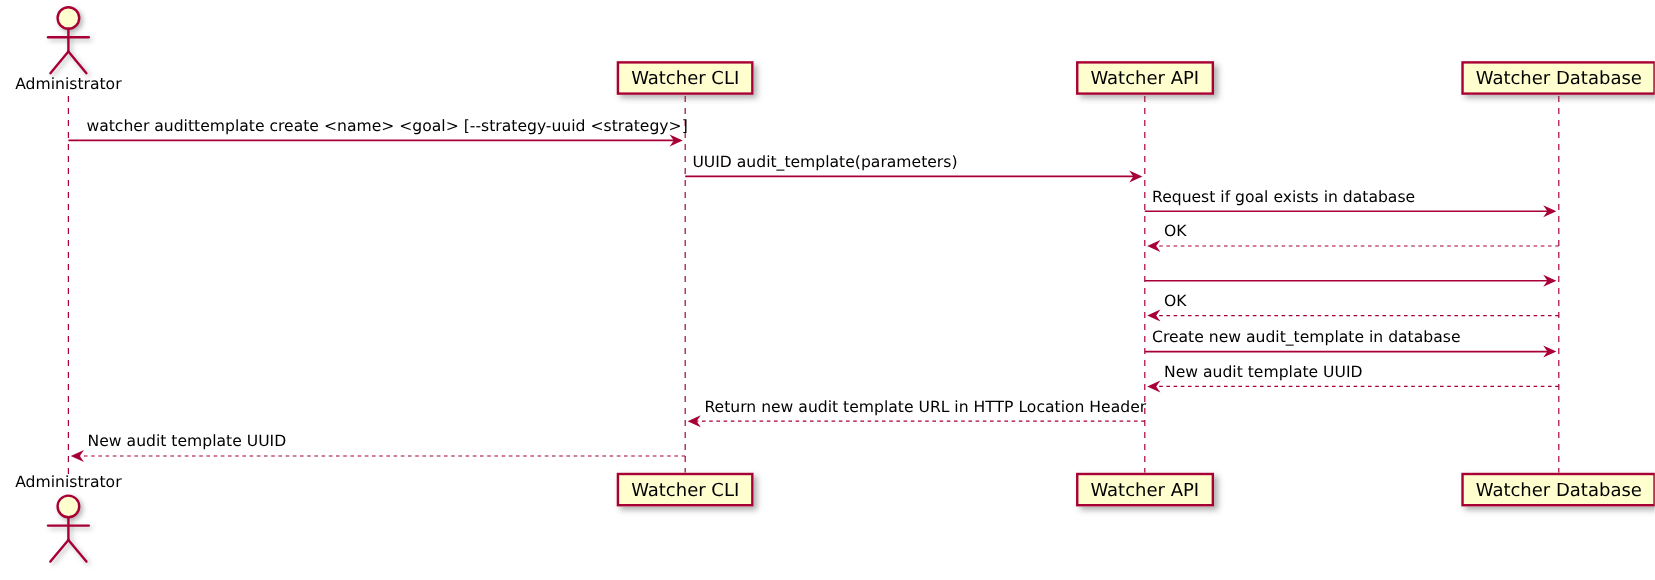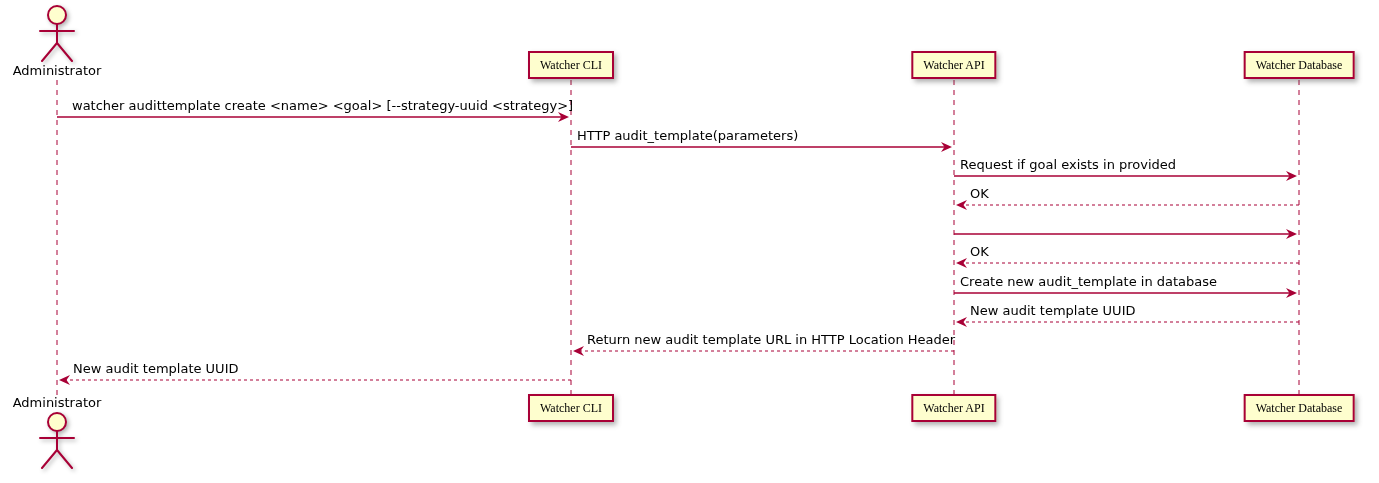--- a/index.html
+++ b/index.html
@@ -3,23 +3,22 @@
 <meta charset="utf-8">
 <style>
   html,body{margin:0;padding:0;background:#fff;}
   body{width:1379px;height:483px;overflow:hidden;font-family:"DejaVu Sans","Liberation Sans",sans-serif;}
   #diagram{position:relative;width:1228px;height:483px;background:#fff;}
   svg.layer{position:absolute;left:0;top:0;}
   .pbox{
     position:absolute;transform:translateX(-50%);
     background:var(--fill,#FEFECE);border:2px solid var(--accent,#A80036);
     height:24px;display:flex;align-items:center;justify-content:center;
-    padding:0 10px;font-size:12px;color:#000;white-space:nowrap;
+    padding:0 10px;font-size:15px;color:#000;white-space:nowrap;
     box-shadow:3px 3px 5px rgba(80,80,80,.45);
-    font-family:Liberation Serif, serif;
   }
   .msg-label{
     position:absolute;font-size:13px;color:#000;white-space:nowrap;
     height:15px;line-height:15px;
   }
   .actor-label{
     position:absolute;transform:translateX(-50%);font-size:13px;color:#000;
     white-space:nowrap;height:14px;line-height:14px;text-align:center;
   }
   .actor-fig{position:absolute;filter:drop-shadow(2.5px 2.5px 2px rgba(0,0,0,.3));}
@@ -70,21 +69,21 @@
       <line x1="25" y1="39" x2="10" y2="57" stroke="#A80036" stroke-width="2" stroke-linecap="round"></line>
       <line x1="25" y1="39" x2="40" y2="57" stroke="#A80036" stroke-width="2" stroke-linecap="round"></line>
     </svg>
     <div class="pbox" style="left: 571px; top: 51px;">Watcher CLI</div>
     <div class="pbox" style="left: 571px; top: 394px;">Watcher CLI</div>
     <div class="pbox" style="left: 954px; top: 51px;">Watcher API</div>
     <div class="pbox" style="left: 954px; top: 394px;">Watcher API</div>
     <div class="pbox" style="left: 1299px; top: 51px;">Watcher Database</div>
     <div class="pbox" style="left: 1299px; top: 394px;">Watcher Database</div>
     <div class="msg-label" style="left: 72px; top: 98px;">watcher audittemplate create &lt;name&gt; &lt;goal&gt; [--strategy-uuid &lt;strategy&gt;]</div>
-    <div class="msg-label" style="left: 577px; top: 128px;">HTTP audit_template(parameters)</div>
-    <div class="msg-label" style="left: 960px; top: 157px;">Request if goal exists in provided</div>
+    <div class="msg-label" style="left: 577px; top: 128px;">UUID audit_template(parameters)</div>
+    <div class="msg-label" style="left: 960px; top: 157px;">Request if goal exists in database</div>
     <div class="msg-label" style="left: 970px; top: 186px;">OK</div>
     <div class="msg-label" style="left: 970px; top: 244px;">OK</div>
     <div class="msg-label" style="left: 960px; top: 274px; text-align: right;">Create new audit_template in database</div>
     <div class="msg-label" style="left: 970px; top: 303px;">New audit template UUID</div>
     <div class="msg-label" style="left: 587px; top: 332px;">Return new audit template URL in HTTP Location Header</div>
     <div class="msg-label" style="left: 73px; top: 361px;">New audit template UUID</div>
   </div>
 
 </body></html>

